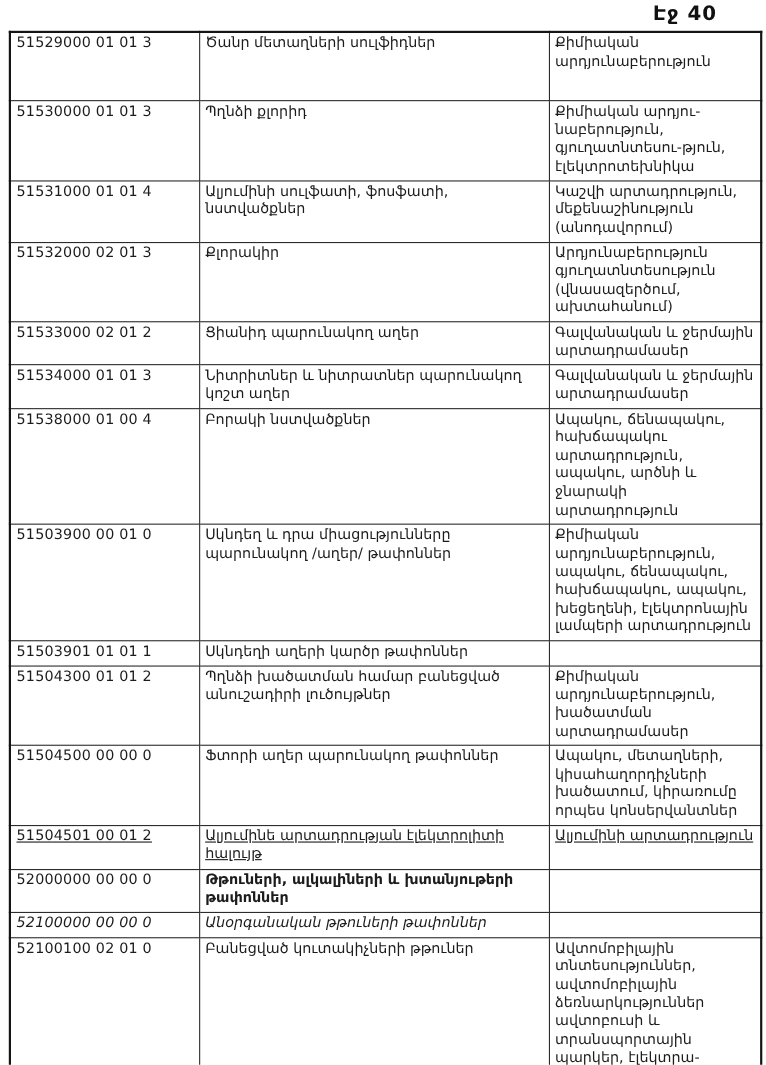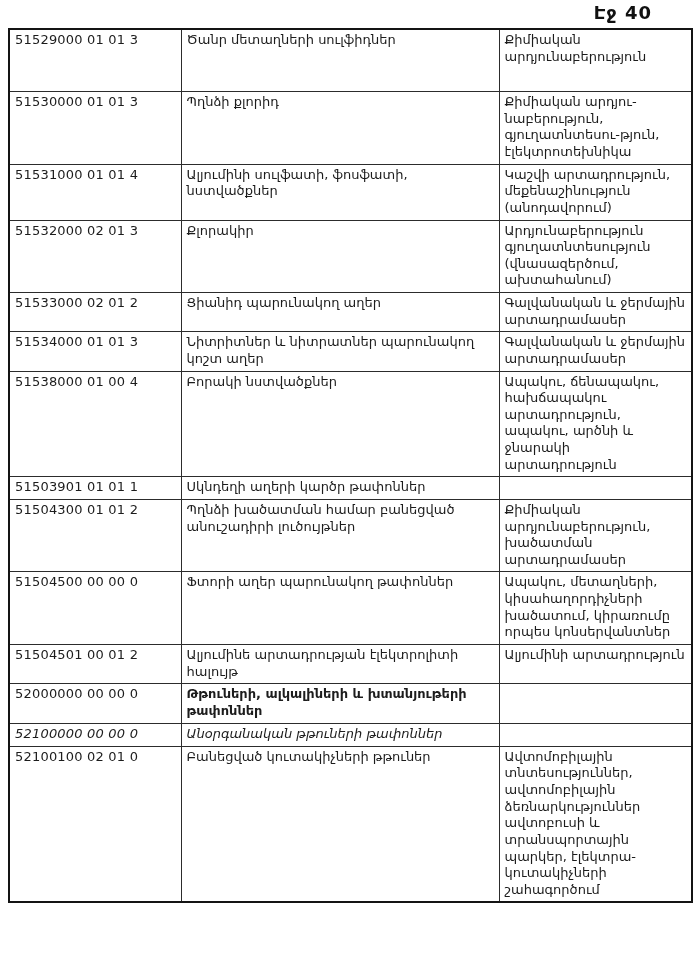--- a/index.html
+++ b/index.html
@@ -42,21 +42,21 @@
     overflow: hidden;
     word-wrap: break-word;
   }
   td.code-cell { letter-spacing: 0.2px; white-space: nowrap; }
   tr.row-bold-name td.name-cell { font-weight: bold; margin-left: 12px; }
   tr.row-italic td.code-cell,
   tr.row-italic td.name-cell { font-style: italic; font-weight: normal; }
   
   tr:nth-child(1) td { height: 56px; }
   tr:nth-child(3) td { height: 50px; }
-  tr:nth-child(12) td { height: 34px; }
+  tr:nth-child(12) td { height: 34px; text-decoration: underline; }
   tr:nth-child(17) td { height: 66px; }
 </style>
 </head>
 <body>
 
 <div class="page-number">Էջ 40</div>
 
 <table class="doc-table">
   <colgroup>
     <col style="width:172px">
@@ -93,20 +93,25 @@
         <td class="code-cell">51534000 01 01 3</td>
         <td class="name-cell">Նիտրիտներ և նիտրատներ պարունակող կոշտ աղեր</td>
         <td class="usage-cell">Գալվանական և ջերմային արտադրամասեր</td>
       </tr>
       <tr>
         <td class="code-cell">51538000 01 00 4</td>
         <td class="name-cell">Բորակի նստվածքներ</td>
         <td class="usage-cell">Ապակու, ճենապակու, հախճապակու արտադրություն, ապակու, արծնի և ջնարակի արտադրություն</td>
       </tr>
       <tr>
+        <td class="code-cell">51503900 00 01 0</td>
+        <td class="name-cell">Սկնդեղ և դրա միացությունները պարունակող /աղեր/ թափոններ</td>
+        <td class="usage-cell">Քիմիական արդյունաբերություն, ապակու, ճենապակու, հախճապակու, ապակու, խեցեղենի, էլեկտրոնային լամպերի արտադրություն</td>
+      </tr>
+      <tr>
         <td class="code-cell">51503901 01 01 1</td>
         <td class="name-cell">Սկնդեղի աղերի կարծր թափոններ</td>
         <td class="usage-cell"></td>
       </tr>
       <tr>
         <td class="code-cell">51504300 01 01 2</td>
         <td class="name-cell">Պղնձի խածատման համար բանեցված անուշադիրի լուծույթներ</td>
         <td class="usage-cell">Քիմիական արդյունաբերություն, խածատման արտադրամասեր</td>
       </tr>
       <tr>

